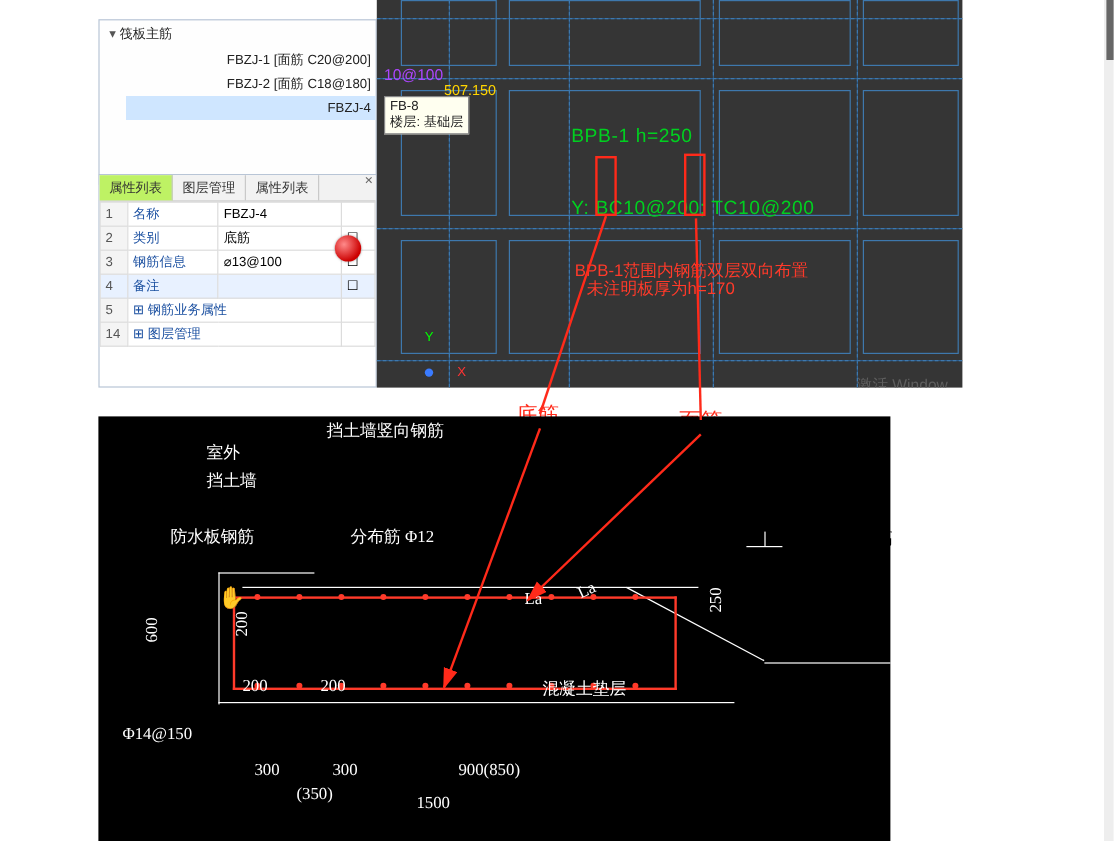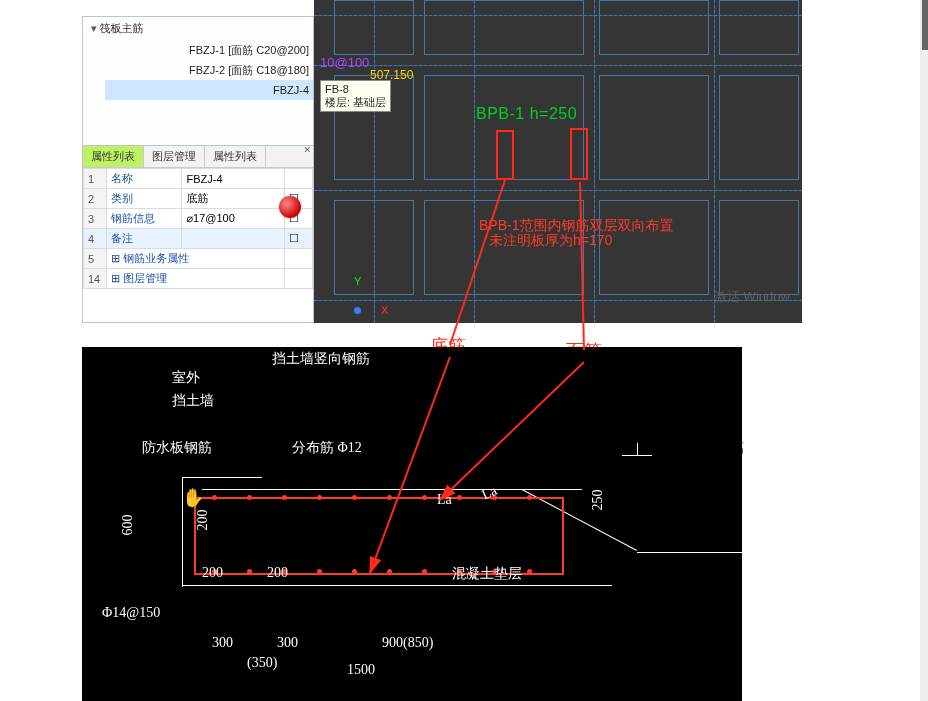--- a/index.html
+++ b/index.html
@@ -106,21 +106,21 @@
         </tr>
         <tr>
           <td class="rownum">2</td>
           <td class="name-cell">类别</td>
           <td class="val-cell">底筋</td>
           <td class="chk">☐</td>
         </tr>
         <tr>
           <td class="rownum">3</td>
           <td class="name-cell">钢筋信息</td>
-          <td class="val-cell">⌀17@100</td>
+          <td class="val-cell">⌀13@100</td>
           <td class="chk">☐</td>
         </tr>
         <tr class="row-sel">
           <td class="rownum">4</td>
           <td class="name-cell">备注</td>
           <td class="val-cell"></td>
           <td class="chk">☐</td>
         </tr>
         <tr>
           <td class="rownum">5</td>
@@ -163,32 +163,33 @@
 
       <div class="dim-txt" style="left:6px;  top:55px">10@100</div>
       <div class="info-txt" style="left:56px; top:68px">507.150</div>
 
       <div class="tooltip" style="left:6px; top:80px">
         <div>FB-8</div>
         <div>楼层: 基础层</div>
       </div>
 
       <div class="note-txt" style="left:162px; top:105px">BPB-1  h=250</div>
+      <div class="note-txt" style="left:162px; top:165px">Y: BC10@200; TC10@200</div>
 
       <div class="red-txt" style="left:165px; top:217px">BPB-1范围内钢筋双层双向布置</div>
       <div class="red-txt" style="left:175px; top:232px">未注明板厚为h=170</div>
 
       <div class="redbox" style="left:182px; top:130px; width:18px; height:50px"></div>
       <div class="redbox" style="left:256px; top:128px; width:18px; height:52px"></div>
 
       <div class="axis-y" style="left:40px; top:275px">Y</div>
       <div class="axis-x" style="left:67px; top:304px">X</div>
       <div class="origin-dot" style="left:40px; top:307px"></div>
 
-      <div class="watermark" style="left:400px; top:288px">激活 Window</div>
+      <div class="watermark" style="left:400px; top:312px">激活 Window</div>
     </div>
   </div>
 
   <div class="callout" style="left:430px; top:334px">底筋</div>
   <div class="callout" style="left:566px; top:339px">面筋</div>
 
   <div class="section">
 
     <div class="white-line" style="left:100px; top:130px; width:1px; height:110px"></div>
     <div class="white-line" style="left:100px; top:238px; width:430px; height:1px"></div>

